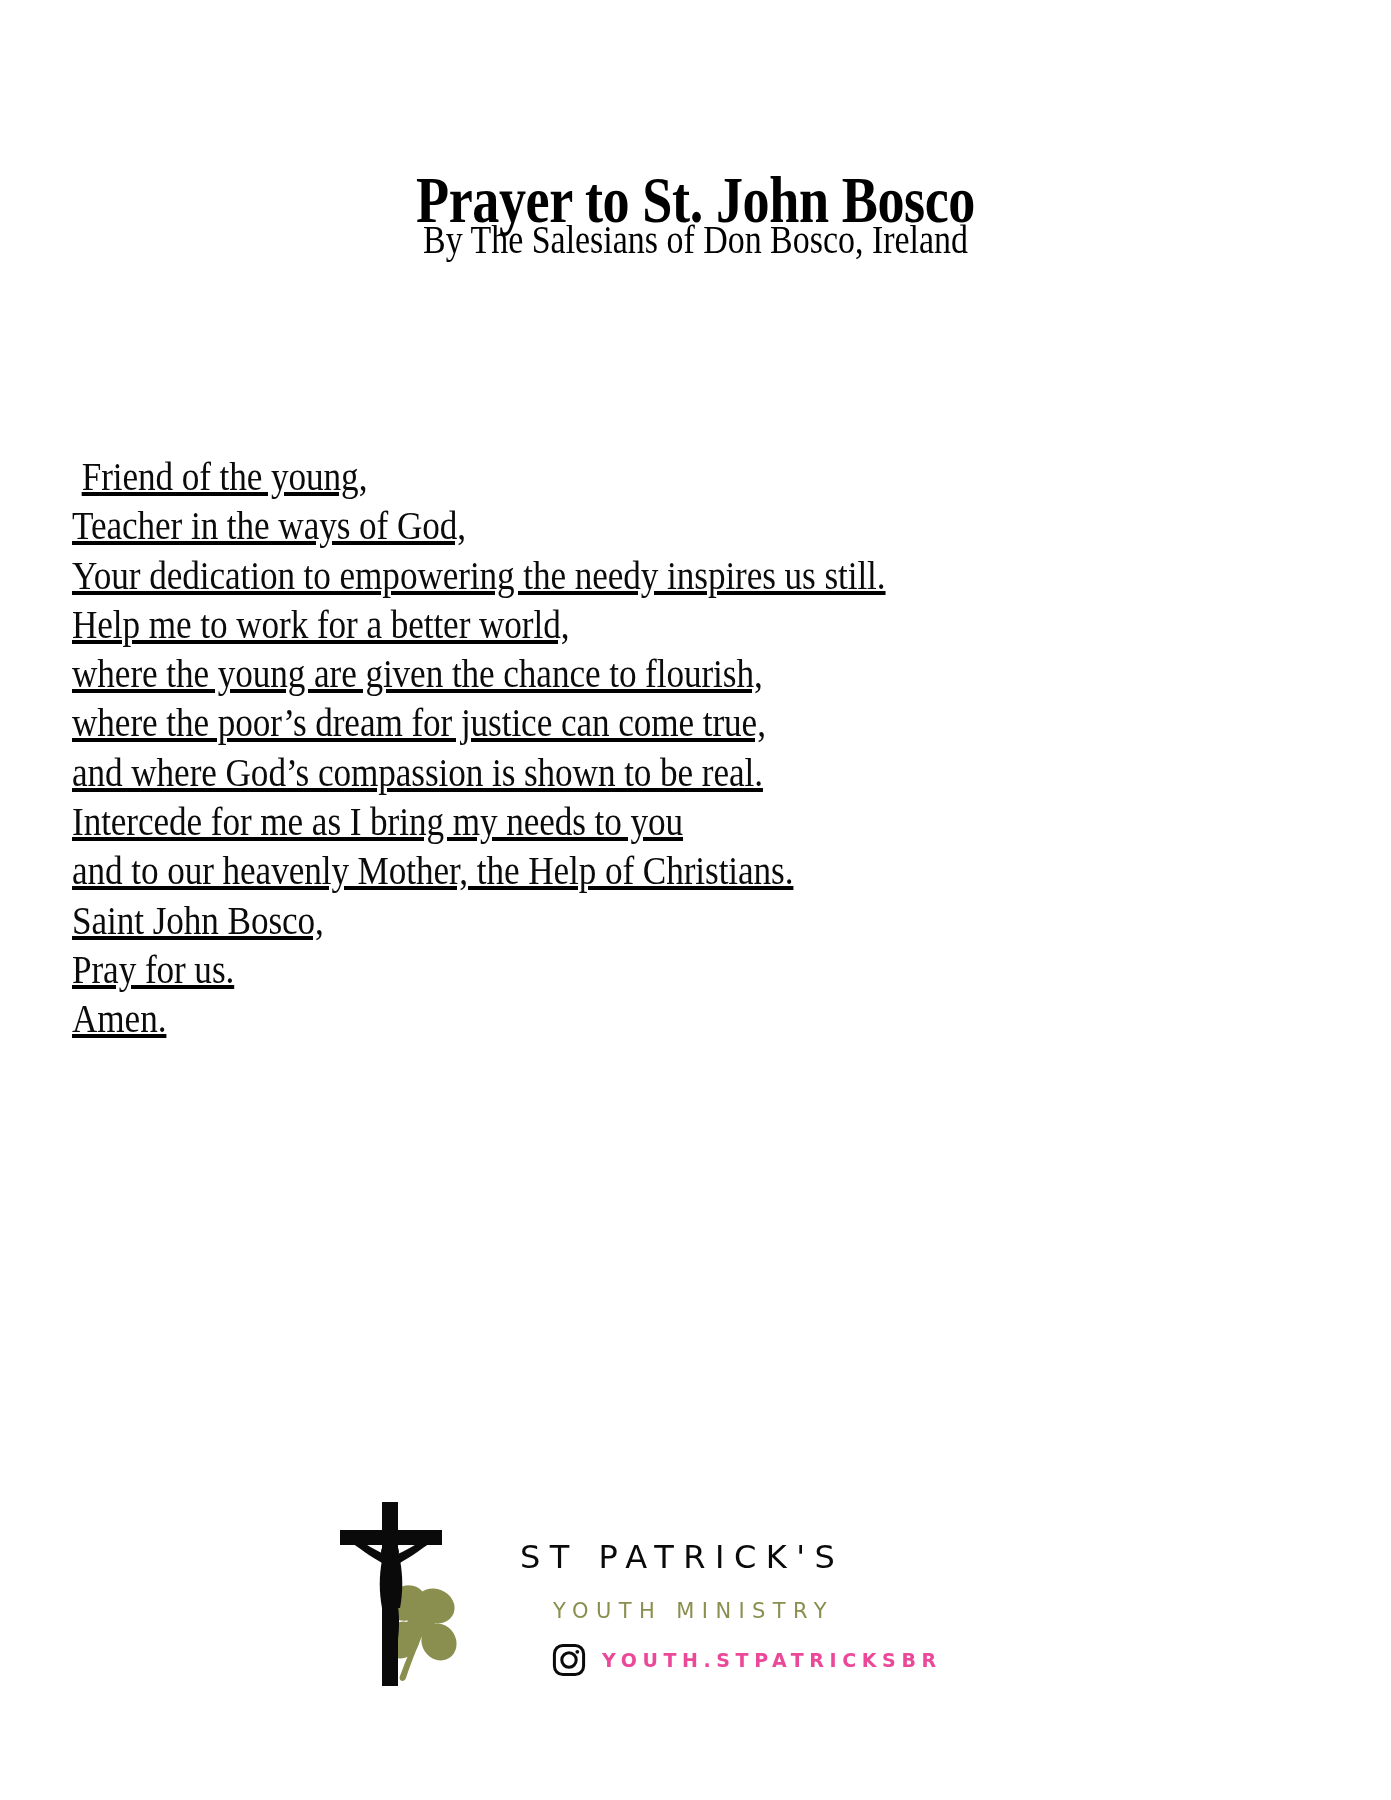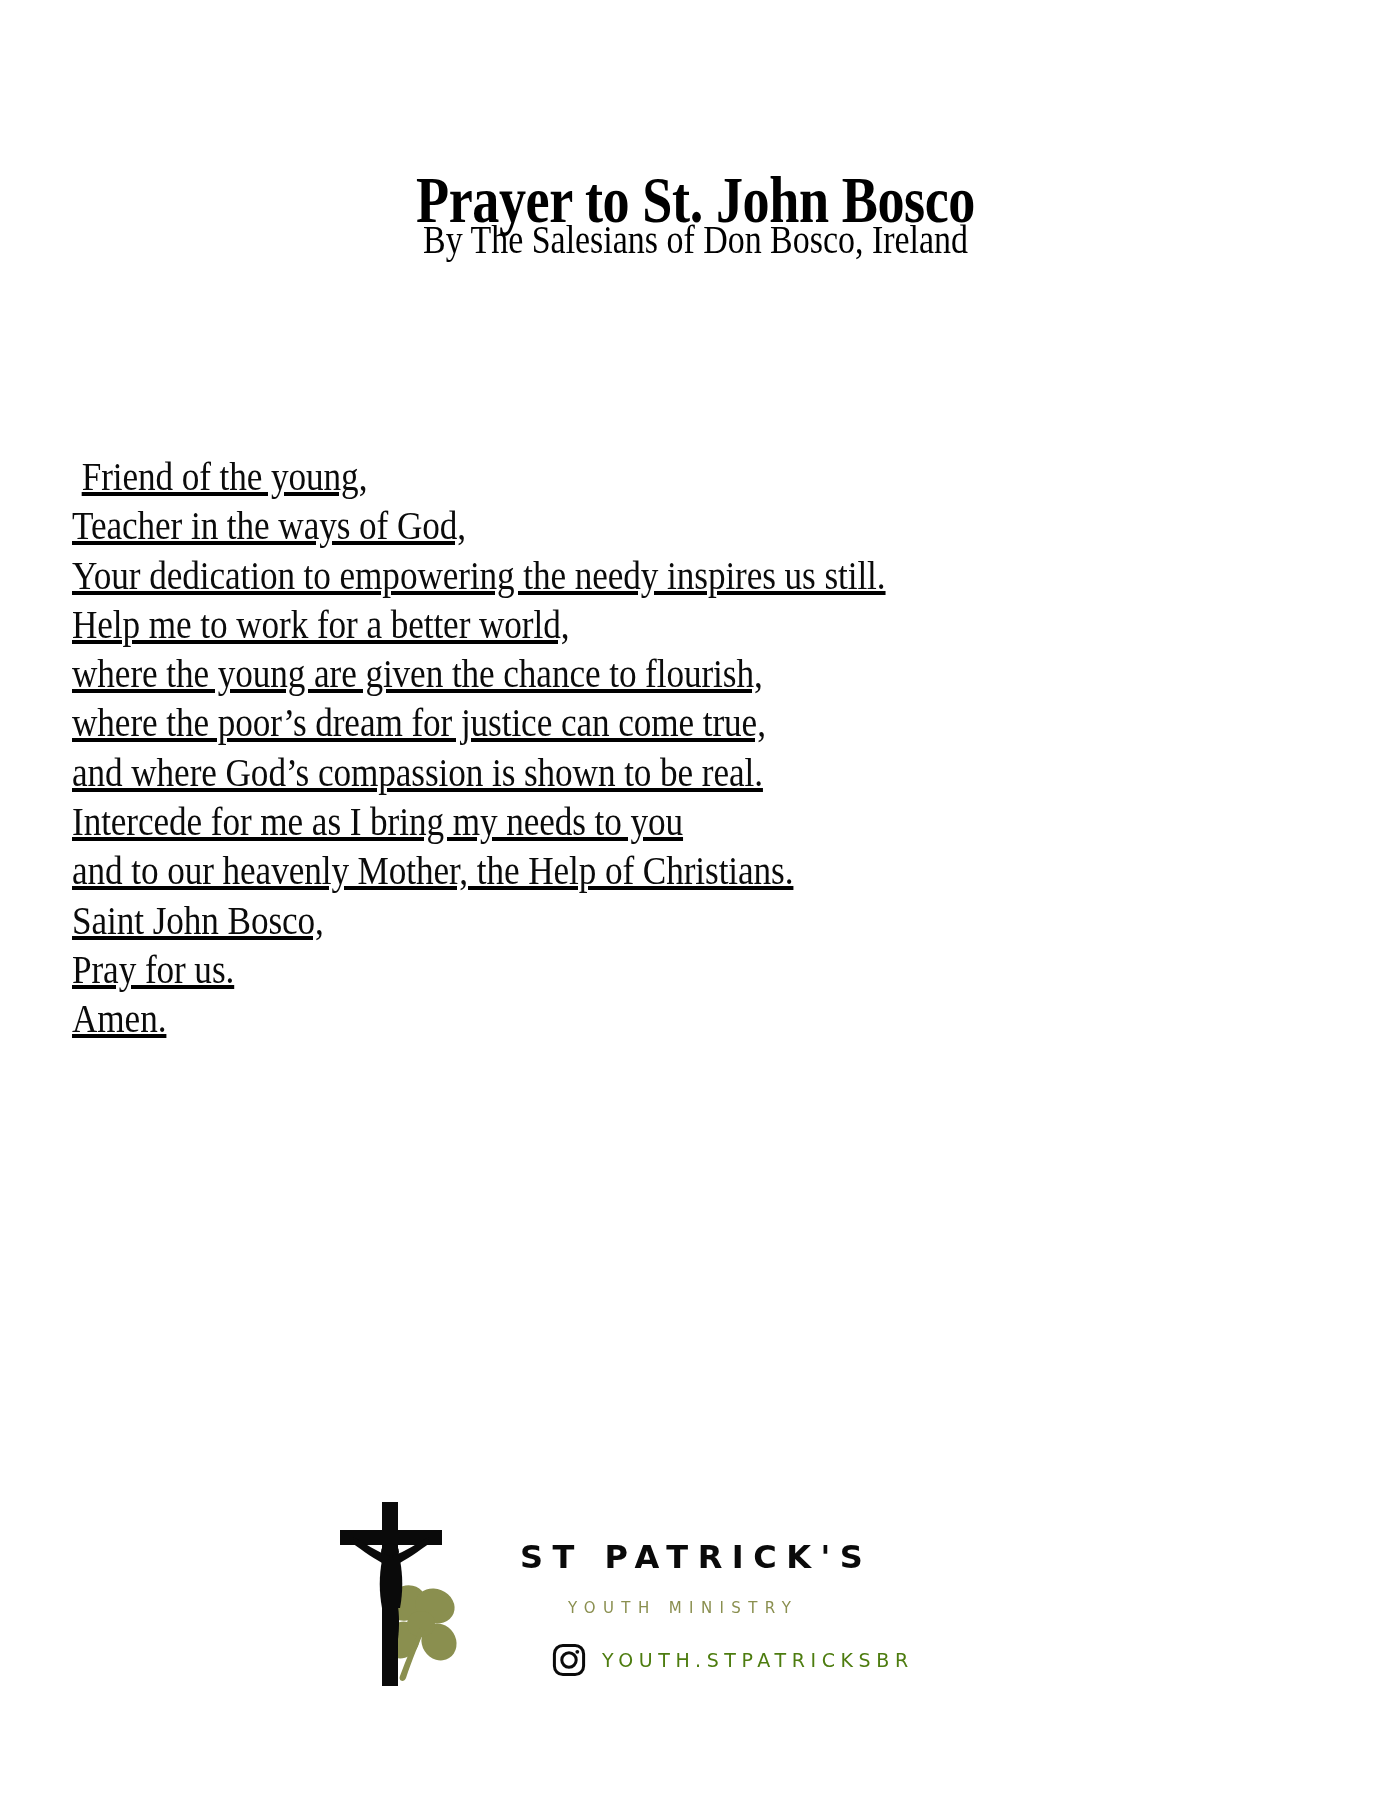--- a/index.html
+++ b/index.html
@@ -109,32 +109,32 @@
     width: 574px;
     height: 200px;
   }
 
   .brand-primary {
     position: absolute;
     left: 12px;
     top: 42px;
     font-family: "DejaVu Sans", sans-serif;
     font-size: 32px;
-    font-weight: 700;
+    font-weight: 400;
     letter-spacing: 9.5px;
     color: #0a0a0a;
     white-space: nowrap;
   }
 
   .brand-secondary {
     position: absolute;
-    left: 60px;
+    left: 45px;
     top: 103px;
     font-family: "DejaVu Sans", sans-serif;
-    font-size: 15px;
+    font-size: 21px;
     font-weight: 400;
     letter-spacing: 7.4px;
     color: #8a8f4f;
     white-space: nowrap;
   }
 
   .social-row {
     position: absolute;
     left: 44px;
     top: 142px;
@@ -145,23 +145,23 @@
   .ig-icon {
     width: 34px;
     height: 34px;
     flex: 0 0 auto;
     margin-right: 16px;
   }
   .ig-icon svg { display: block; }
   .social-handle {
     font-family: "DejaVu Sans", sans-serif;
     font-size: 19px;
-    font-weight: 400;
+    font-weight: 700;
     letter-spacing: 5.6px;
-    color: #4d7c0f;
+    color: #ec4899;
     white-space: nowrap;
   }
 </style>
 </head>
 <body>
 
 <div class="page">
 
   <h1 class="doc-title">Prayer to St. John Bosco</h1>
 

